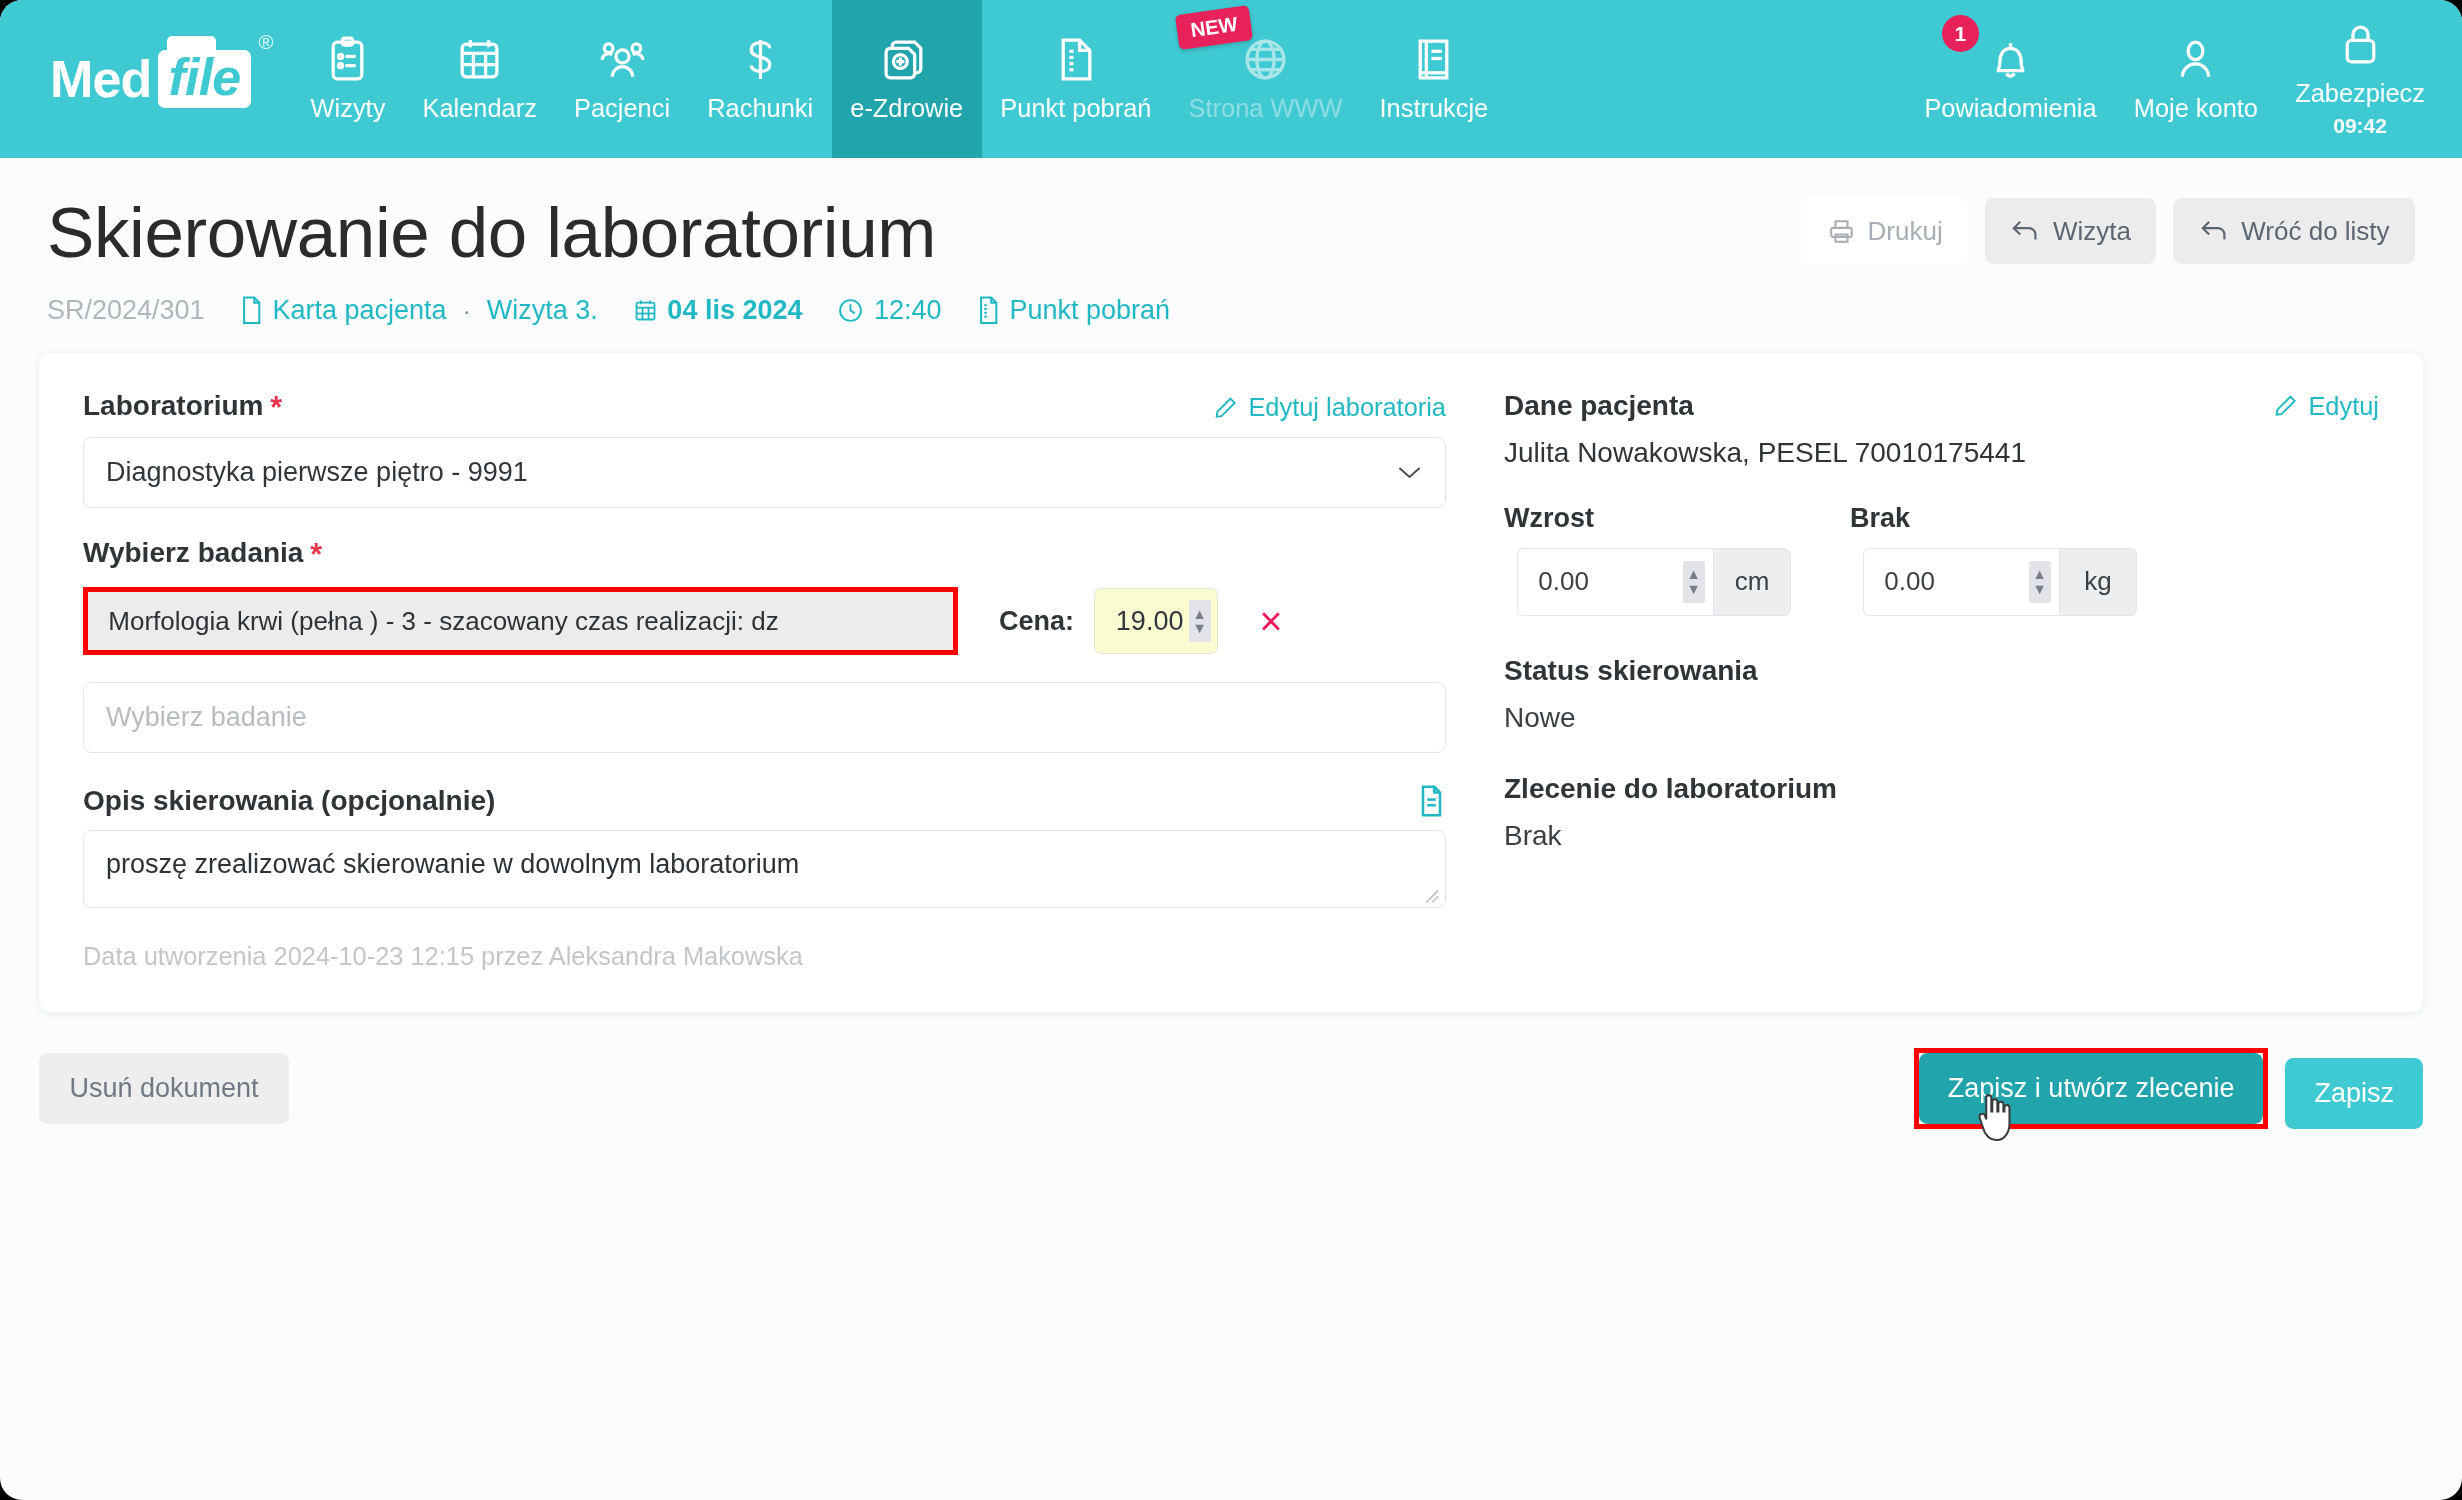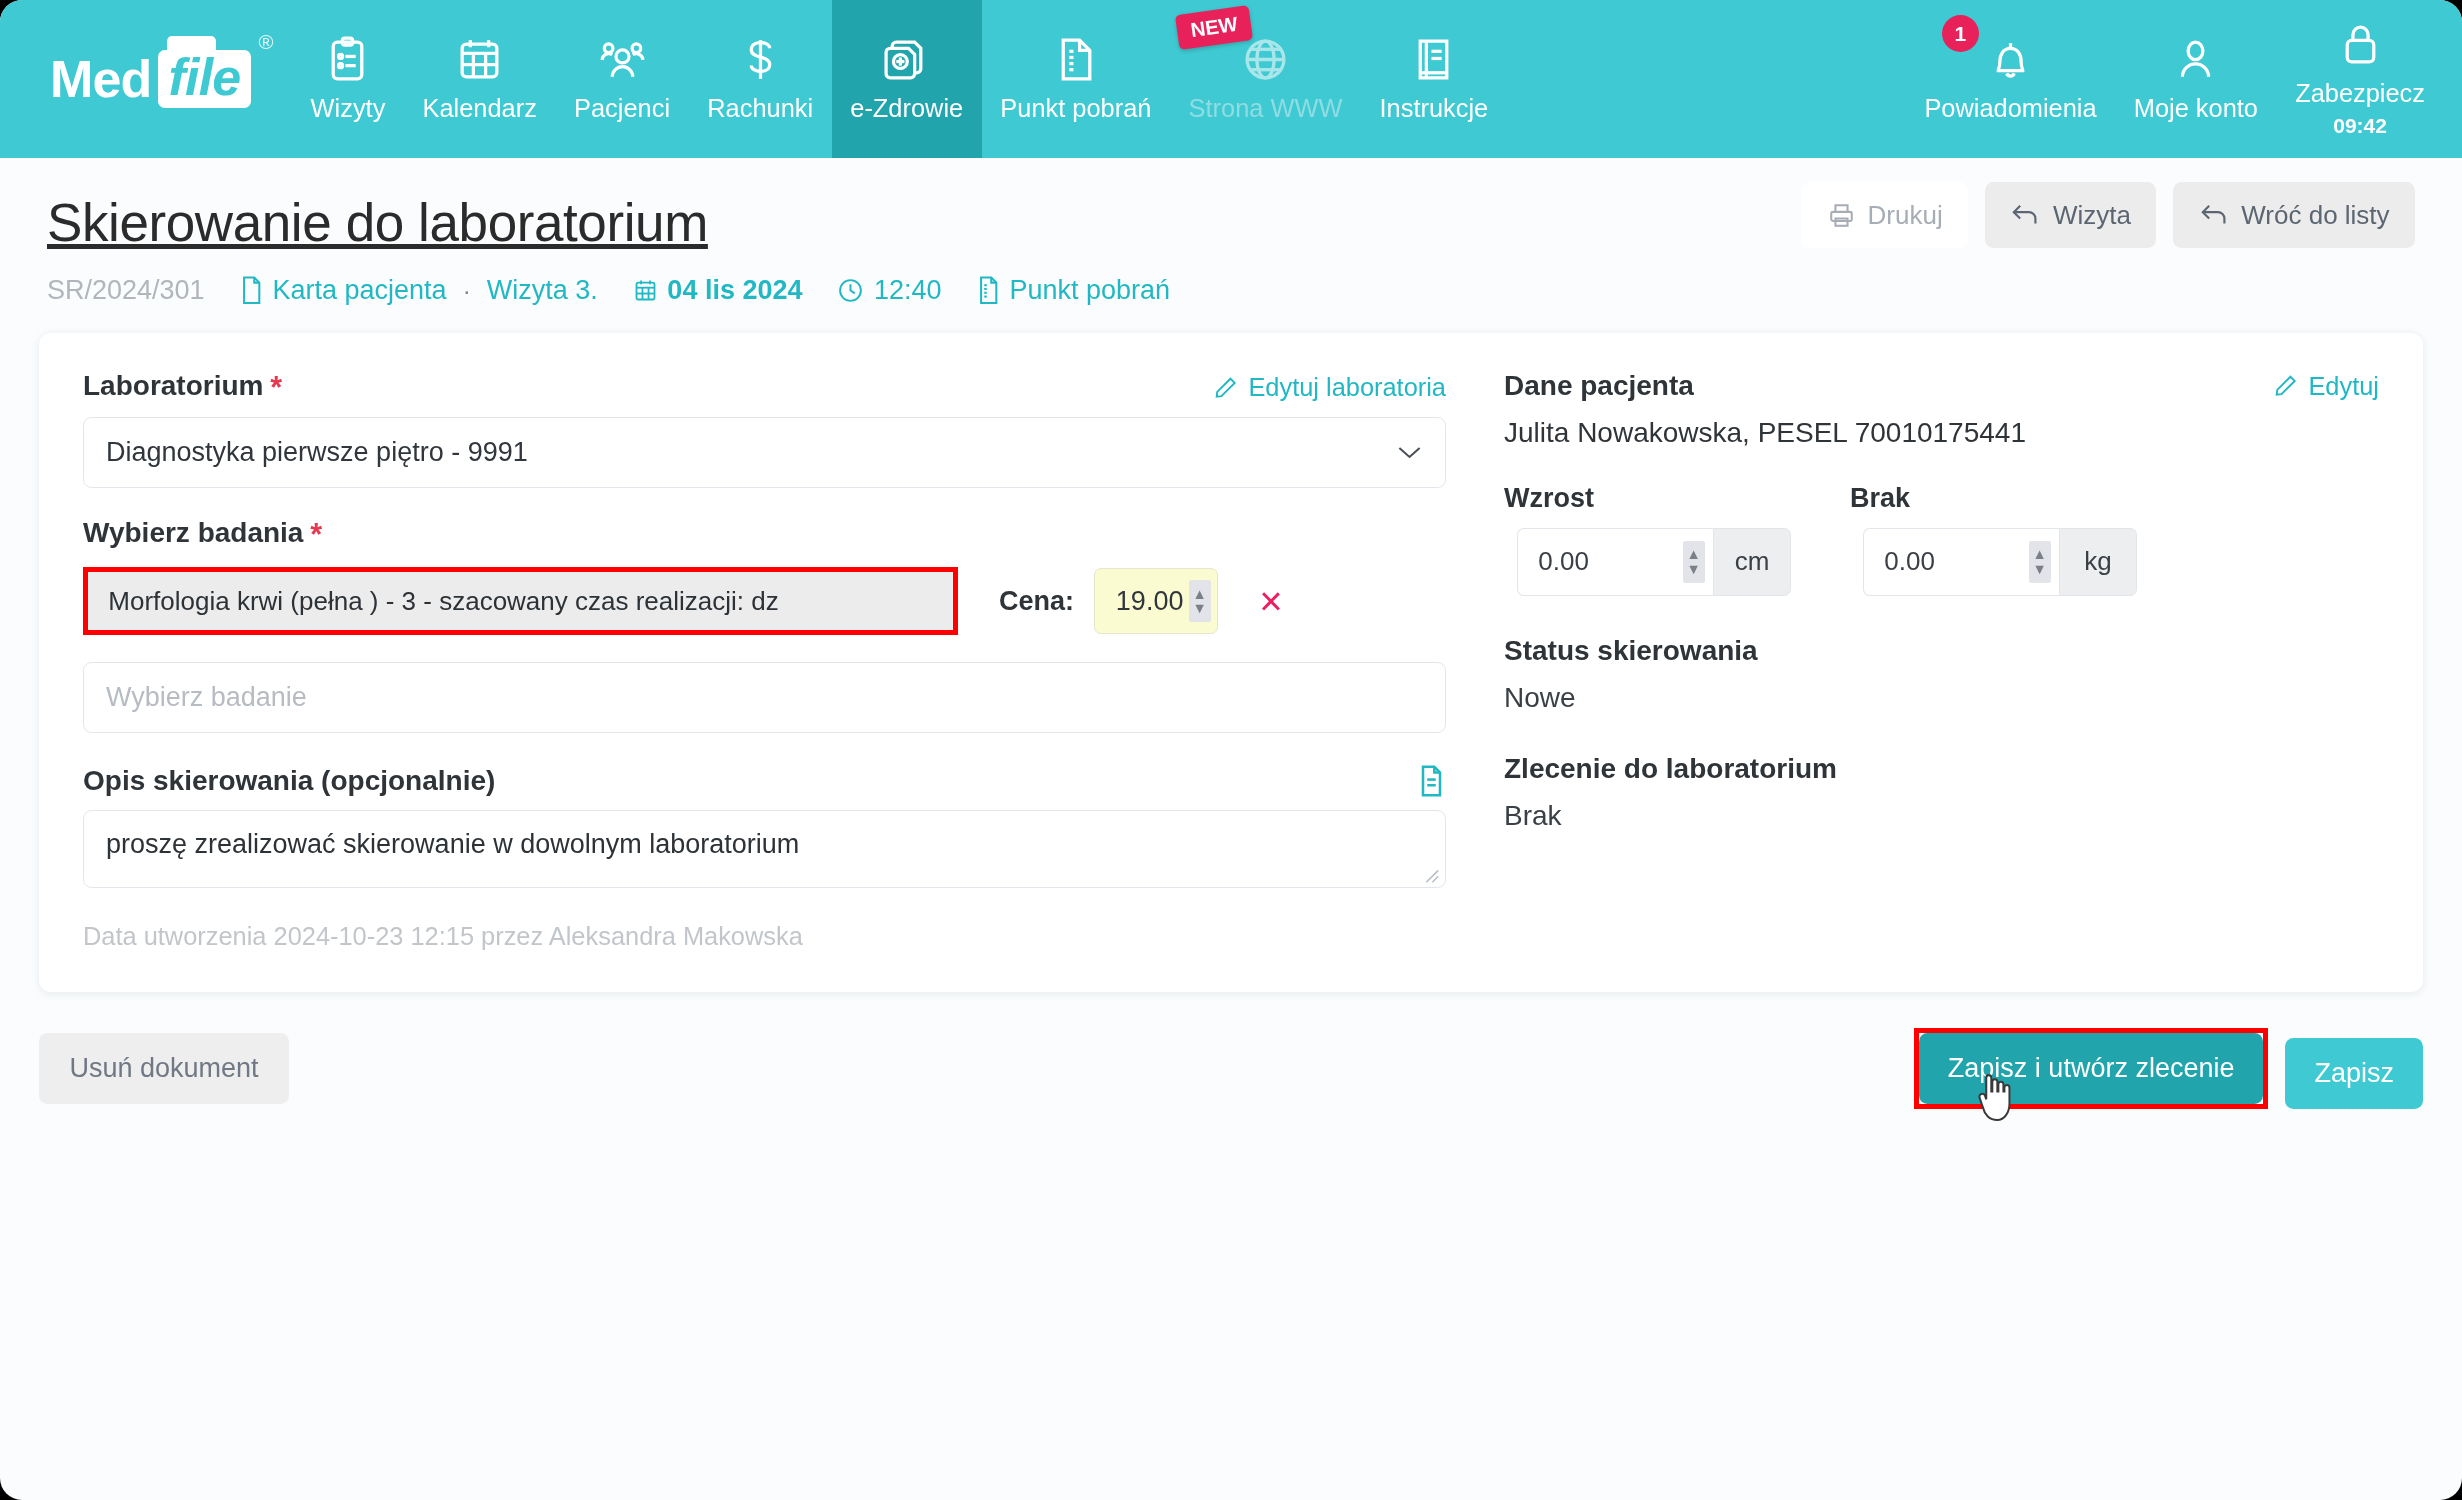--- a/index.html
+++ b/index.html
@@ -117,29 +117,28 @@
     color: #ffffff;
     margin-top: -3.4px;
   }
 
   
   .page-header {
     padding: 34px 47px 0 47px;
     position: relative;
   }
   .page-title {
-    font-size: 53px;
+    font-size: 71px;
     color: #2b2b2b;
     font-weight: normal;
     letter-spacing: -0.4px;
-    text-decoration: underline;
   }
   .header-actions {
     position: absolute;
-    right: 47px; top: 24px;
+    right: 47px; top: 40px;
     display: flex;
     gap: 17px;
   }
   .hbtn {
     background: #edecec;
     border: none;
     border-radius: 8.5px;
     padding: 0 25.4px;
     height: 66px;
     font-size: 26px;

